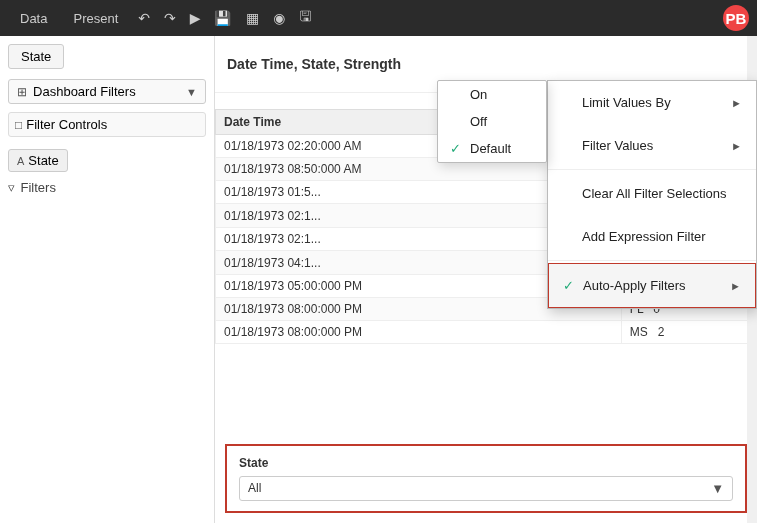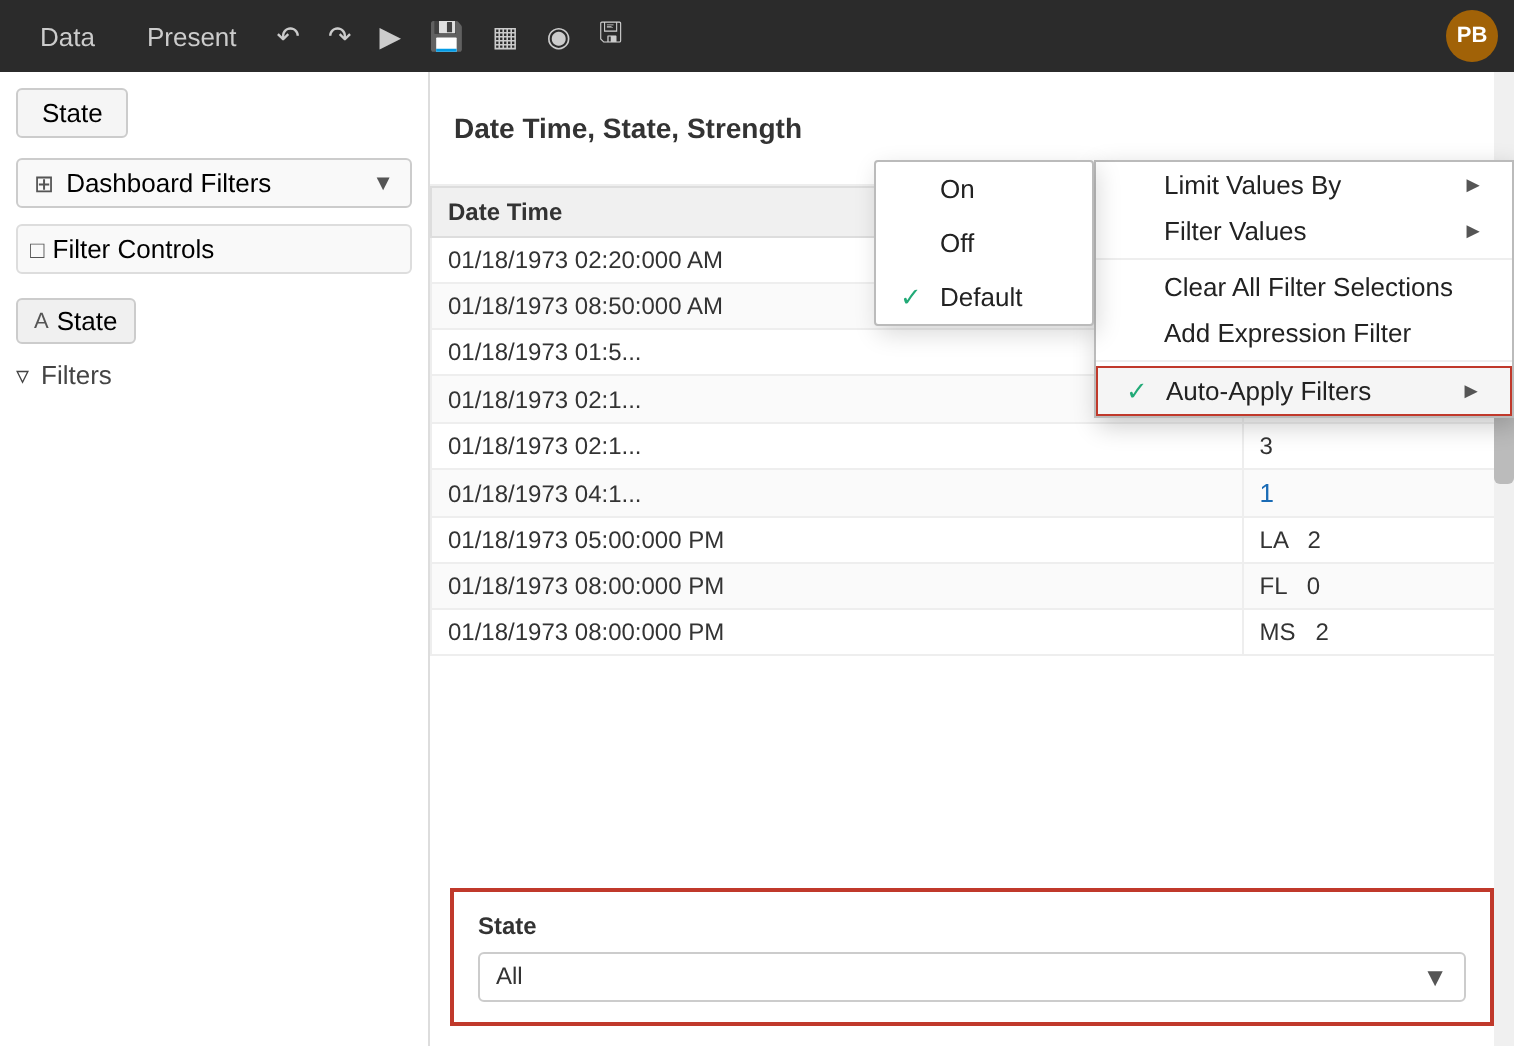--- a/index.html
+++ b/index.html
@@ -25,29 +25,29 @@
       background: #555;
       color: #fff;
     }
     .toolbar-icon {
       color: #ccc;
       padding: 4px 6px;
       cursor: pointer;
       font-size: 14px;
     }
     .toolbar-icon.avatar {
-      background: #a16207;
+      background: #ef4444;
       color: #fff;
       border-radius: 50%;
       width: 26px;
       height: 26px;
       display: flex;
       align-items: center;
       justify-content: center;
-      font-size: 11px;
+      font-size: 15px;
       font-weight: bold;
       margin-left: auto;
     }
 
     
     .content {
       display: flex;
       height: calc(523px - 36px);
     }
 
@@ -147,20 +147,21 @@
       border: 1px solid #eee;
       padding: 4px 8px;
       font-size: 12px;
       color: #333;
     }
     .data-table tr:nth-child(even) td { background: #fafafa; }
     .link-blue { color: #1a6bb5; }
     .table-wrapper {
       overflow: hidden;
       max-height: 280px;
+      margin-top: 16px;
     }
 
     
     .filter-panel {
       position: absolute;
       bottom: 0;
       left: 0;
       right: 0;
       border: 2px solid #c0392b;
       background: #fff;
@@ -191,21 +192,21 @@
       right: 0;
       width: 210px;
       background: #fff;
       border: 1px solid #bbb;
       box-shadow: 2px 4px 12px rgba(0,0,0,0.2);
       z-index: 100;
     }
     .context-menu-item {
       display: flex;
       align-items: center;
-      padding: 4px 14px;
+      padding: 14px 14px;
       cursor: pointer;
       font-size: 13px;
       color: #222;
       position: relative;
     }
     .context-menu-item .check { width: 16px; color: #2a7; font-size: 13px; margin-right: 4px; }
     .context-menu-item .arrow-right { margin-left: auto; color: #555; font-size: 11px; }
     .context-menu-item.highlighted {
       background: #f5f5f5;
       border: 1px solid #c0392b;

